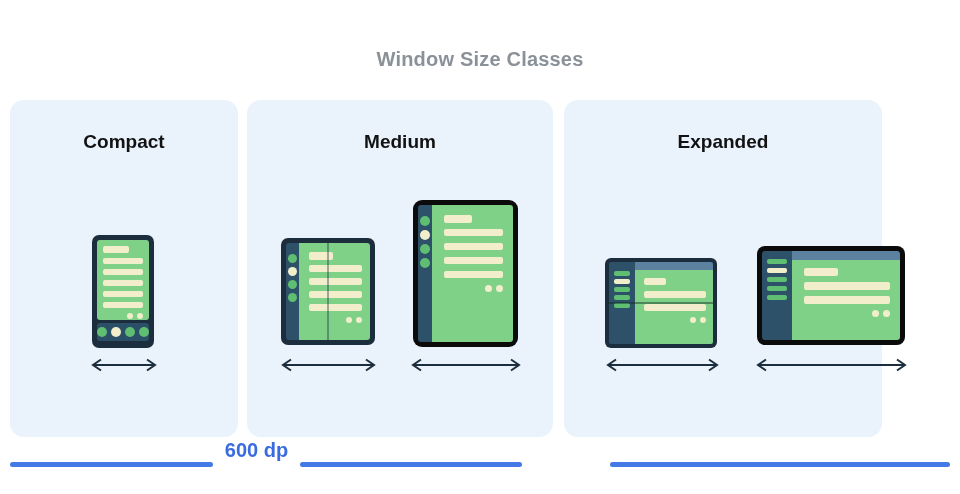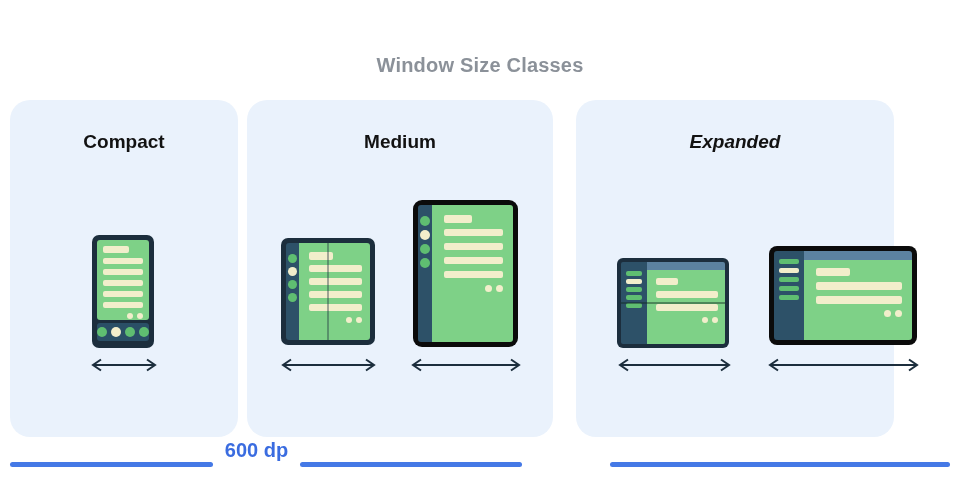--- a/index.html
+++ b/index.html
@@ -6,28 +6,28 @@
   .page{
     position:relative;width:960px;height:494px;background:#ffffff;
     font-family:"Liberation Sans",sans-serif;overflow:hidden;
   }
   
   .hdr-title{
     position:absolute;top:25px;left:0;width:100%;text-align:center;
     font-size:21px;font-weight:700;color:#121212;letter-spacing:.2px;
   }
   .hdr-sub{
-    position:absolute;top:54px;left:0;width:100%;text-align:center;
+    position:absolute;top:48px;left:0;width:100%;text-align:center;
     font-size:20px;font-weight:700;color:#8b9199;letter-spacing:.2px;
   }
   
-  .panel{position:absolute;top:100px;height:337px;background:#eaf2fc;border-radius:20px;}
+  .panel{position:absolute;top:100px;height:337px;background:#eaf2fc;border-radius:14px;}
   .panel.compact{left:10px;width:228px;}
   .panel.medium{left:247px;width:306px;}
-  .panel.expanded{left:576px;width:318px;font-style:italic;}
+  .panel.expanded{left:564px;width:318px;}
   .panel-label{
     position:absolute;top:31px;left:0;width:100%;text-align:center;
     font-size:19px;font-weight:700;color:#121212;
   }
   
   .device{position:absolute;box-sizing:border-box;}
   .frame-navy{background:#1c2e3d;}
   .frame-black{background:#0b0b0b;}
   .screen{background:#7ed187;}
   .rail{background:#2d5168;display:flex;flex-direction:column;align-items:center;flex:0 0 auto;}

